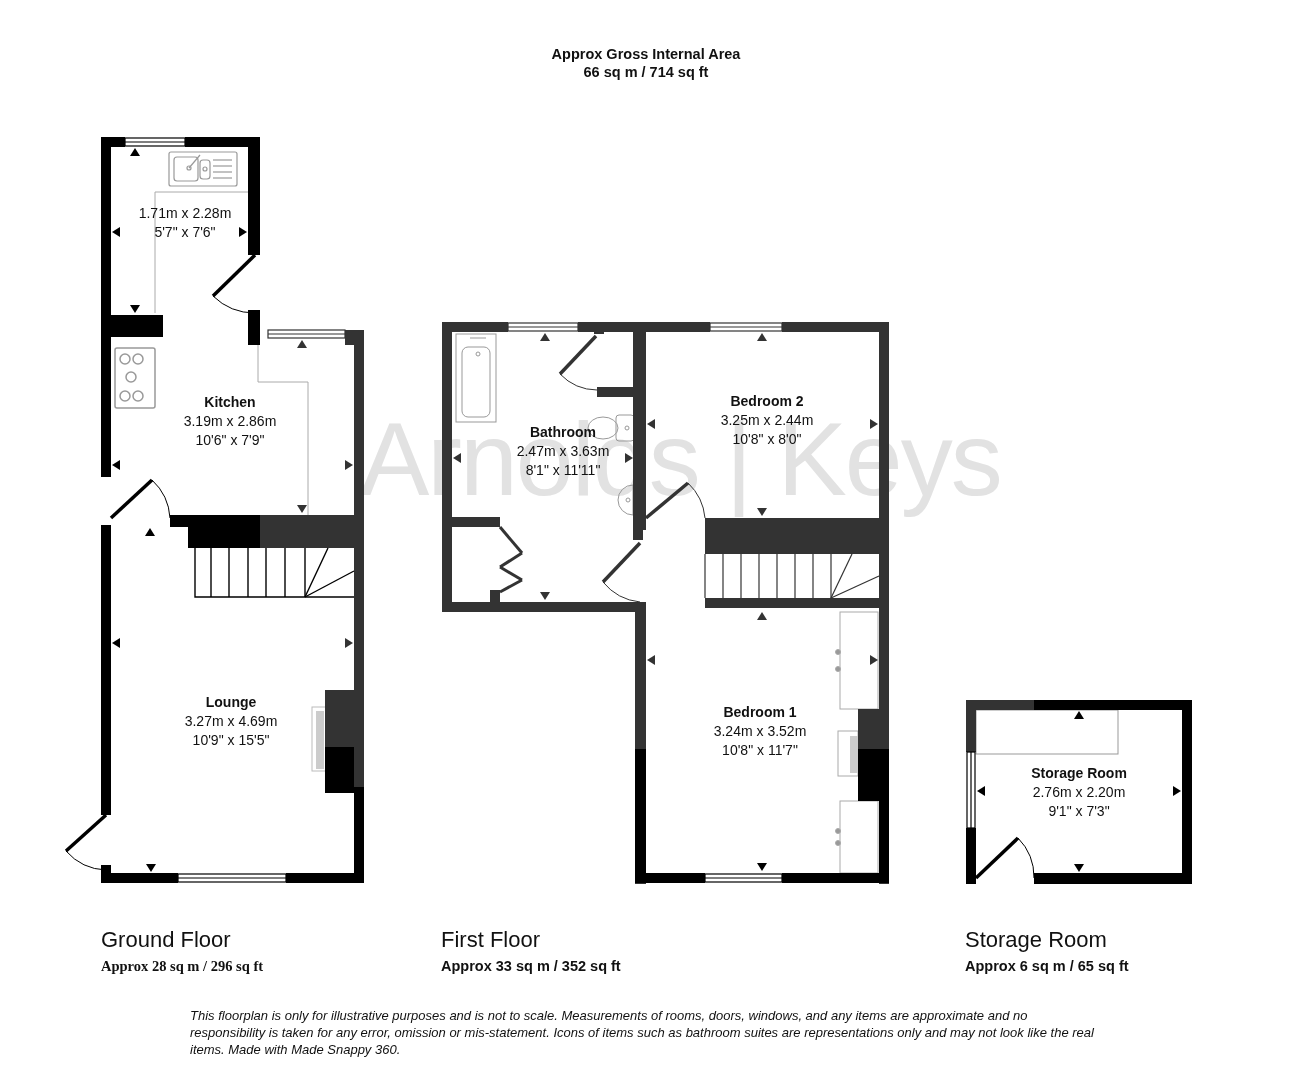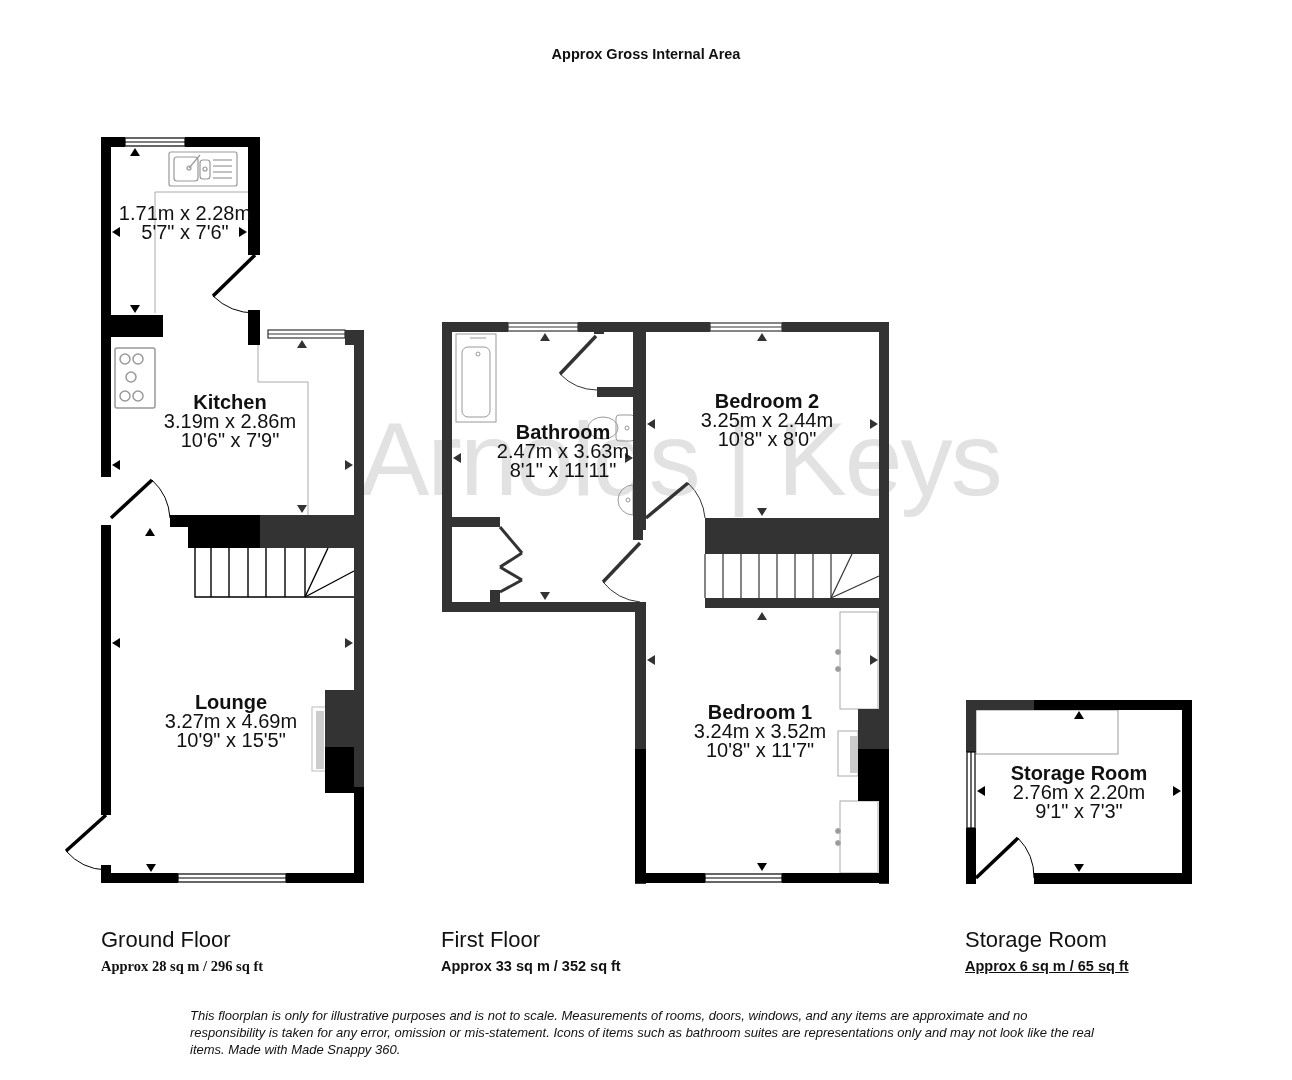--- a/index.html
+++ b/index.html
@@ -2,31 +2,32 @@
 <html><head>
 <meta charset="utf-8">
 <style>
   html, body { margin: 0; padding: 0; background: #ffffff; }
   body { width: 1292px; height: 1080px; position: relative; overflow: hidden;
          font-family: "Liberation Sans", sans-serif; color: #111; }
   .abs { position: absolute; }
   .header { left: 0; width: 1292px; top: 45px; text-align: center; font-weight: bold; font-size: 14.5px; line-height: 18px; }
   .watermark { left: 360px; top: 400px; font-size: 104px; color: #e2e2e2; letter-spacing: -2px; white-space: nowrap; z-index: 0; }
   svg.plan { position: absolute; left: 0; top: 0; z-index: 1; }
-  .room-label { position: absolute; text-align: center; z-index: 2; line-height: 19px; font-size: 20px; white-space: nowrap; transform: translateX(-50%); }
+  .room-label { position: absolute; text-align: center; z-index: 2; line-height: 19px; font-size: 14px; white-space: nowrap; transform: translateX(-50%); }
   .room-label .name { font-weight: bold; }
   .floor-title { font-size: 22px; z-index: 2; }
   .floor-area { font-size: 14.5px; font-weight: bold; z-index: 2; }
   .disclaimer { left: 190px; width: 912px; top: 1007px; text-align: left; font-size: 13px; line-height: 17px; z-index: 2; font-style: italic; }
 </style>
 </head>
 <body>
 
 <div class="abs header">
   <div>Approx Gross Internal Area</div>
+  <div>66 sq m / 714 sq ft</div>
 </div>
 
 <div class="abs watermark">Arnolds | Keys</div>
 
 <svg class="plan" width="1292" height="1080" viewBox="0 0 1292 1080">
 
   <g>
 
     <g fill="none" stroke="#aaa" stroke-width="1">
       <polyline points="155,313 155,192 248,192"></polyline>
@@ -305,15 +306,15 @@
   <div class="name">Storage Room</div>
   <div>2.76m x 2.20m</div>
   <div>9'1" x 7'3"</div>
 </div>
 
 <div class="abs floor-title" style="left:101px; top:927px;">Ground Floor</div>
 <div class="abs floor-area" style="left:101px; top:958px;font-family:Liberation Serif, serif;">Approx 28 sq m / 296 sq ft</div>
 <div class="abs floor-title" style="left:441px; top:927px;">First Floor</div>
 <div class="abs floor-area" style="left:441px; top:958px;">Approx 33 sq m / 352 sq ft</div>
 <div class="abs floor-title" style="left:965px; top:927px;">Storage Room</div>
-<div class="abs floor-area" style="left:965px; top:958px;text-decoration:underline;">Approx 6 sq m / 65 sq ft</div>
+<div class="abs floor-area" style="left:965px; top:958px;">Approx 6 sq m / 65 sq ft</div>
 
 <div class="abs disclaimer">This floorplan is only for illustrative purposes and is not to scale. Measurements of rooms, doors, windows, and any items are approximate and no responsibility is taken for any error, omission or mis-statement. Icons of items such as bathroom suites are representations only and may not look like the real items. Made with Made Snappy 360.</div>
 
 </body></html>

